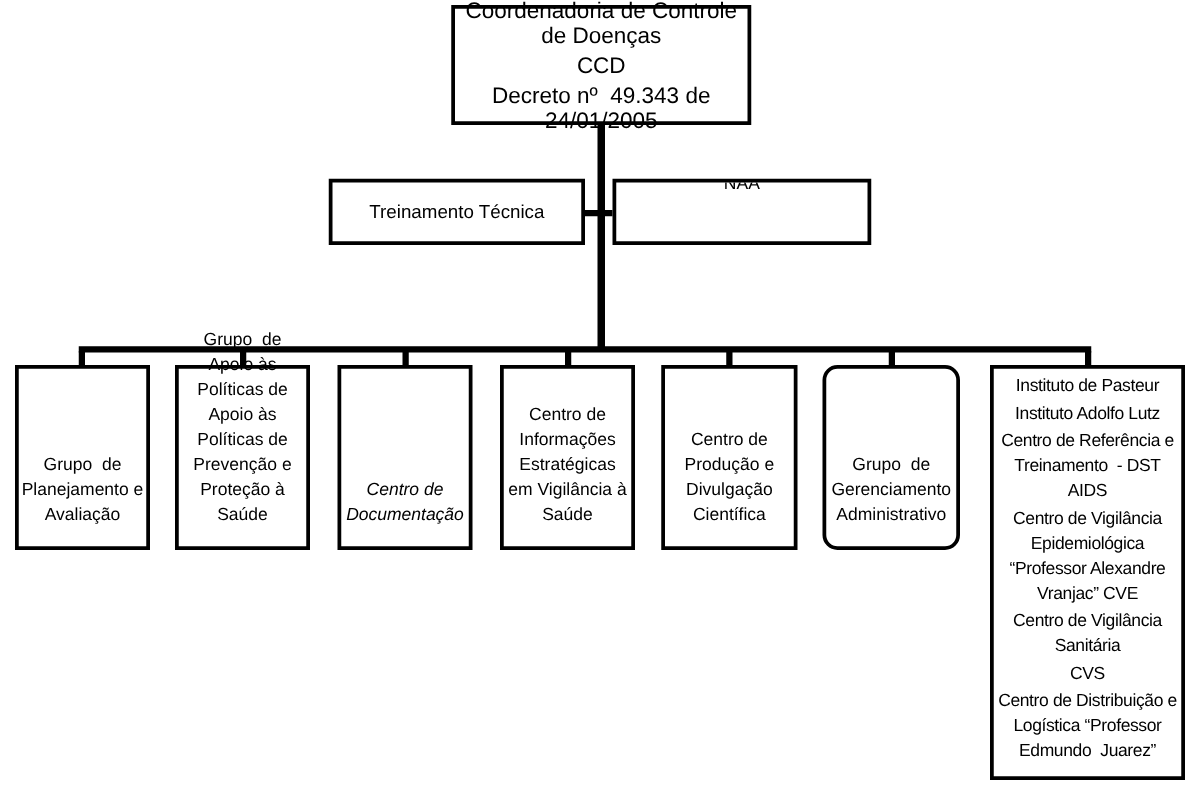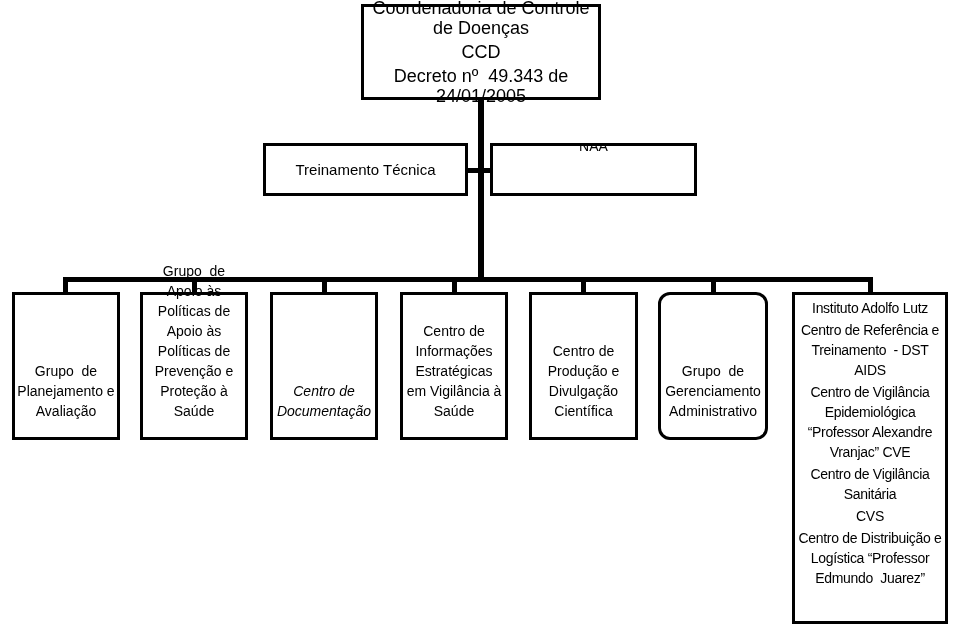--- a/index.html
+++ b/index.html
@@ -122,20 +122,21 @@
   <div class="box child b4">
     <span>Centro de Informações Estratégicas em Vigilância à Saúde</span>
   </div>
   <div class="box child b5">
     <span>Centro de Produção e Divulgação Científica</span>
   </div>
   <div class="box child b6">
     <span>Grupo&nbsp; de Gerenciamento Administrativo</span>
   </div>
   <div class="box b7">
+    <p class="entry">Instituto de Pasteur</p>
     <p class="entry">Instituto Adolfo Lutz</p>
     <p class="entry">Centro de Referência e Treinamento&nbsp; - DST AIDS</p>
     <p class="entry">Centro de Vigilância Epidemiológica “Professor Alexandre Vranjac” CVE</p>
     <p class="entry">Centro de Vigilância Sanitária</p>
     <p class="entry">CVS</p>
     <p class="entry">Centro de Distribuição e Logística “Professor Edmundo&nbsp; Juarez”</p>
   </div>
 
 </div>
 

